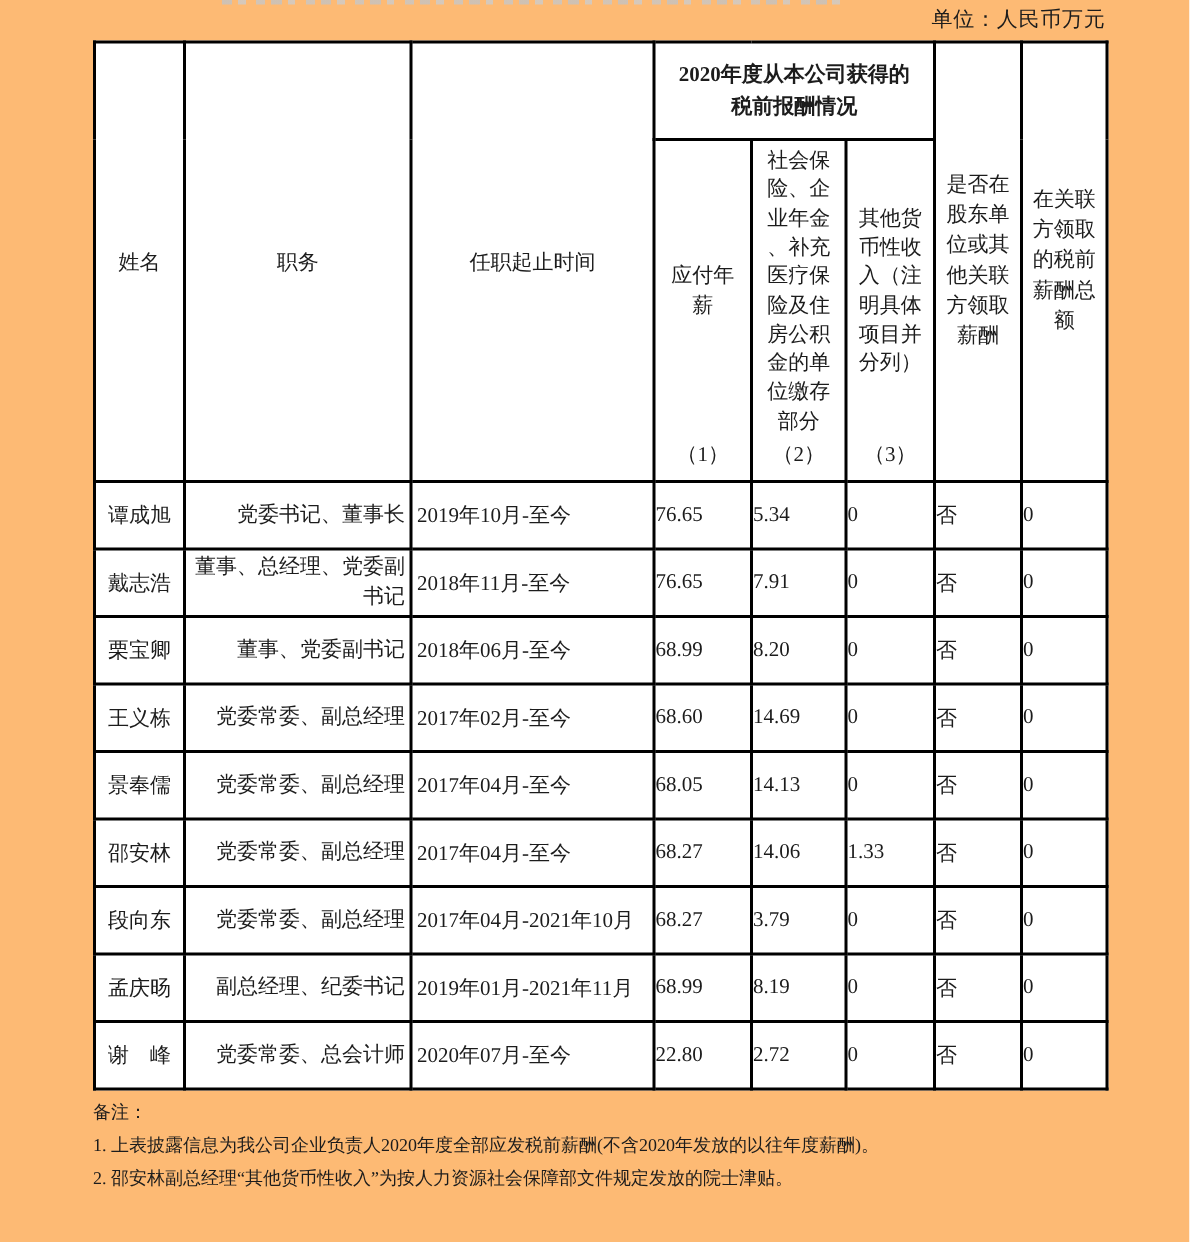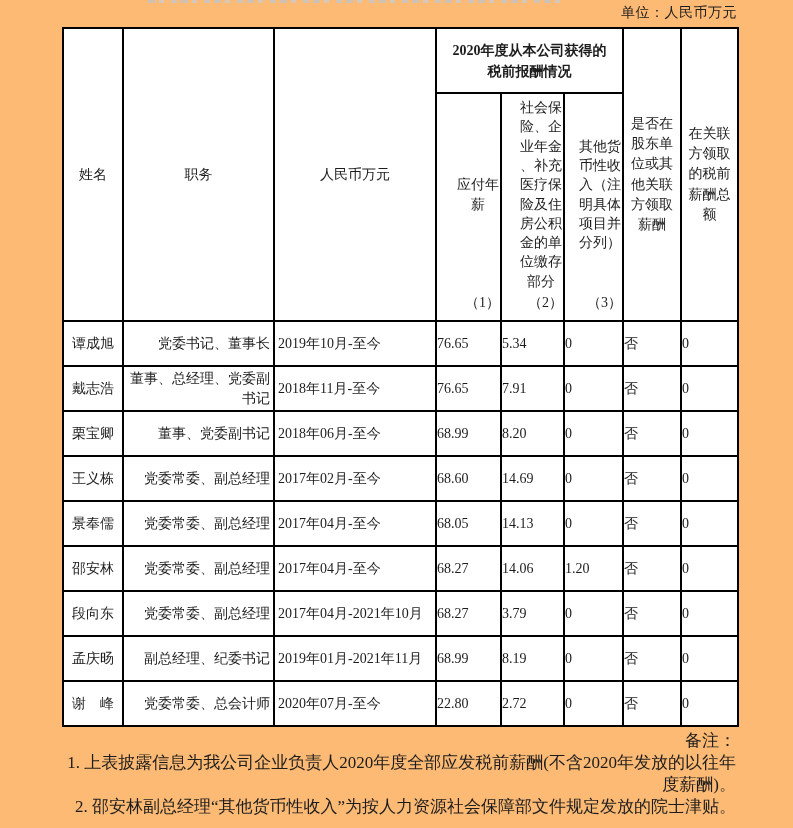--- a/index.html
+++ b/index.html
@@ -35,36 +35,36 @@
   }
   tr.h1{height:65px;}
   tr.h2{height:228px;}
   tbody tr{height:45px;padding-left:22px;}
 
   .group-label{max-width:162px;margin:0 auto;line-height:1.5;text-align:center;font-weight:bold;}
   .narrow-label{
     width:44px;margin:0 auto;line-break:anywhere;word-break:break-all;
     line-height:1.45;text-align:center;
   }
-  .sub{display:flex;flex-direction:column;height:224px;align-items:flex-end;}
+  .sub{display:flex;flex-direction:column;height:224px;}
   .sub-label{flex:1;display:flex;align-items:center;justify-content:center;}
   .sub-label span{
     display:block;width:44px;line-break:anywhere;word-break:break-all;
     line-height:1.38;text-align:center;
   }
   .sub-idx{padding-bottom:7px;text-align:center;}
 
   td.c-name{text-align:center;}
   td.c-pos{text-align:right;padding:0 3px;line-height:1.4;}
   td.c-term{text-align:left;padding-left:3px;}
   td.c-num{}
 
   .notes{
     position:absolute;top:730px;left:62px;width:674px;
-    font-size:17px;line-height:22px;text-align:right;
+    font-size:12px;line-height:22px;text-align:left;
   }
   .notes div{margin:0;}
 </style>
 </head>
 <body>
 
 <div class="page">
 
   <div class="clipped-strip"></div>
 
@@ -78,21 +78,21 @@
       <col style="width:65px">
         <col style="width:63px">
         <col style="width:59px">
       <col style="width:58px">
         <col style="width:57px">
     </colgroup>
     <thead>
       <tr class="h1">
         <th rowspan="2">姓名</th>
         <th rowspan="2">职务</th>
-        <th rowspan="2">人民币万元</th>
+        <th rowspan="2">任职起止时间</th>
         <th colspan="3">
           <div class="group-label">2020年度从本公司获得的税前报酬情况</div>
         </th>
         <th rowspan="2">
           <div class="narrow-label">是否在股东单位或其他关联方领取薪酬</div>
         </th>
         <th rowspan="2">
           <div class="narrow-label">在关联方领取的税前薪酬总额</div>
         </th>
       </tr>
@@ -178,21 +178,21 @@
     <td class="c-num">否</td>
     <td class="c-num">0</td>
   </tr>
 
   <tr>
     <td class="c-name">邵安林</td>
     <td class="c-pos">党委常委、副总经理</td>
     <td class="c-term">2017年04月-至今</td>
     <td class="c-num">68.27</td>
     <td class="c-num">14.06</td>
-    <td class="c-num">1.20</td>
+    <td class="c-num">1.33</td>
     <td class="c-num">否</td>
     <td class="c-num">0</td>
   </tr>
 
   <tr>
     <td class="c-name">段向东</td>
     <td class="c-pos">党委常委、副总经理</td>
     <td class="c-term">2017年04月-2021年10月</td>
     <td class="c-num">68.27</td>
     <td class="c-num">3.79</td>

